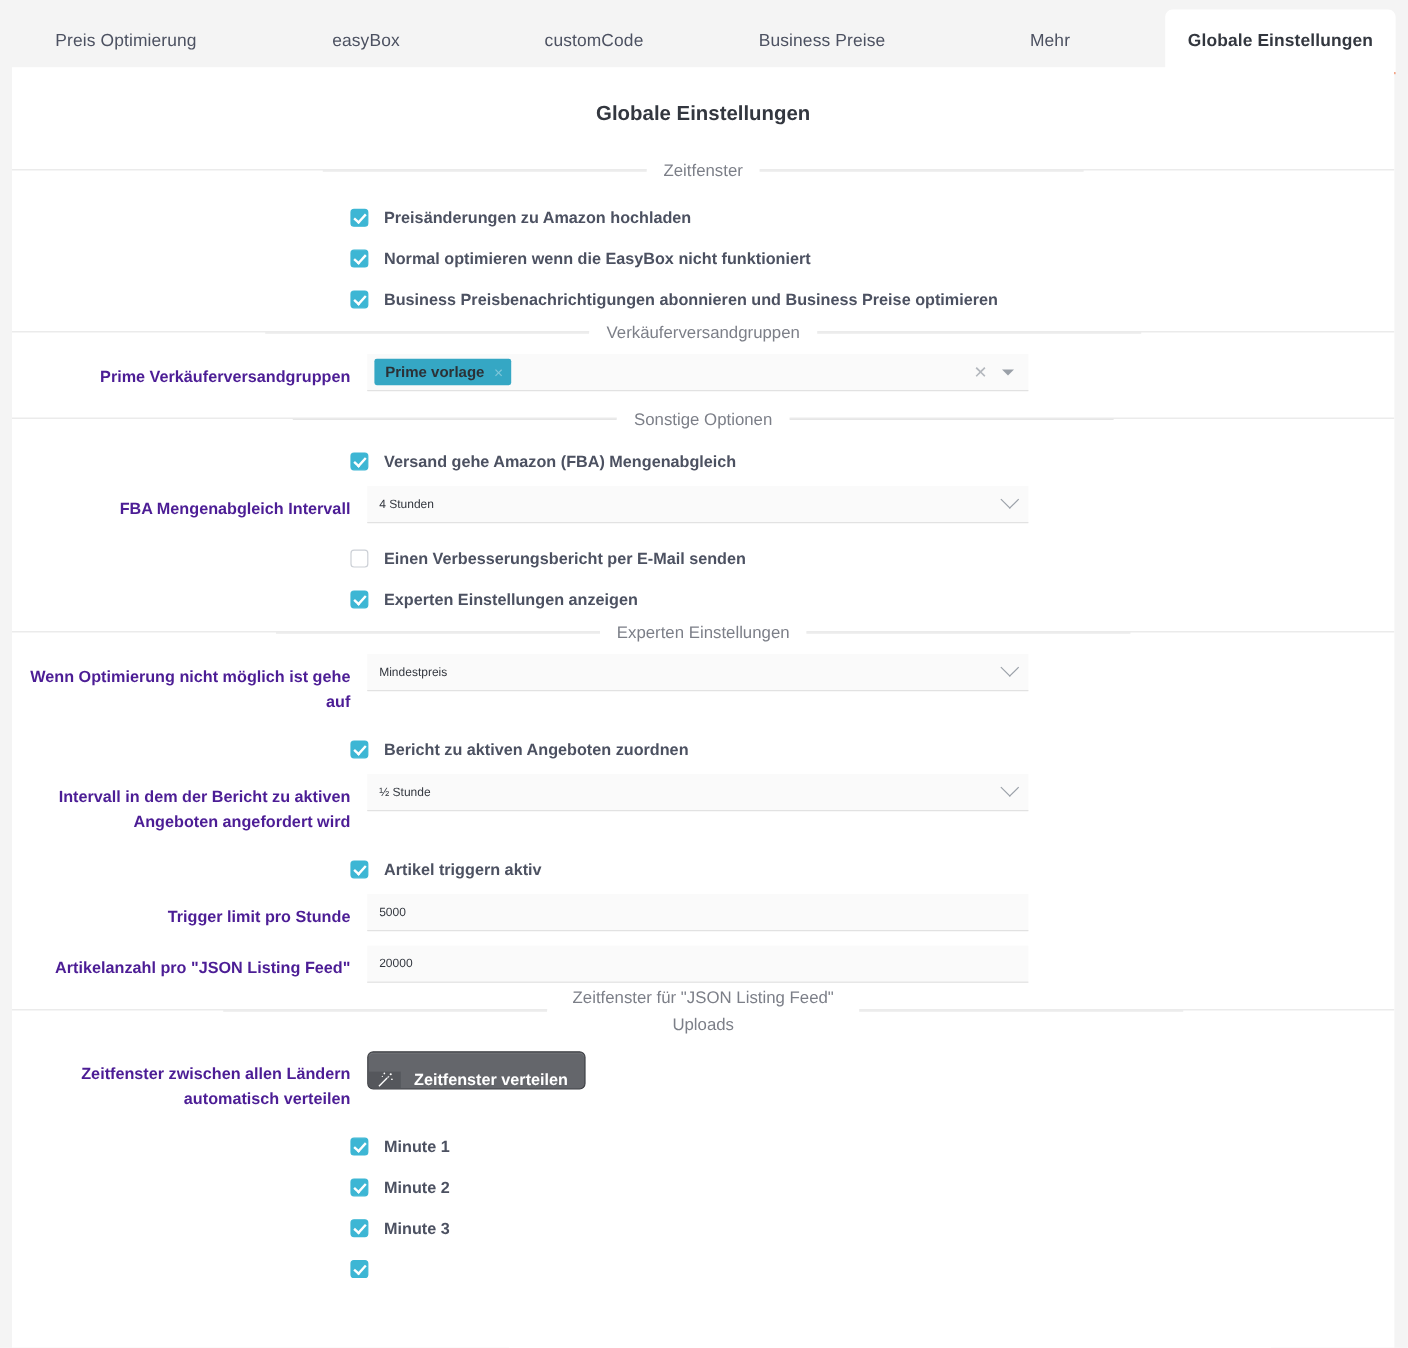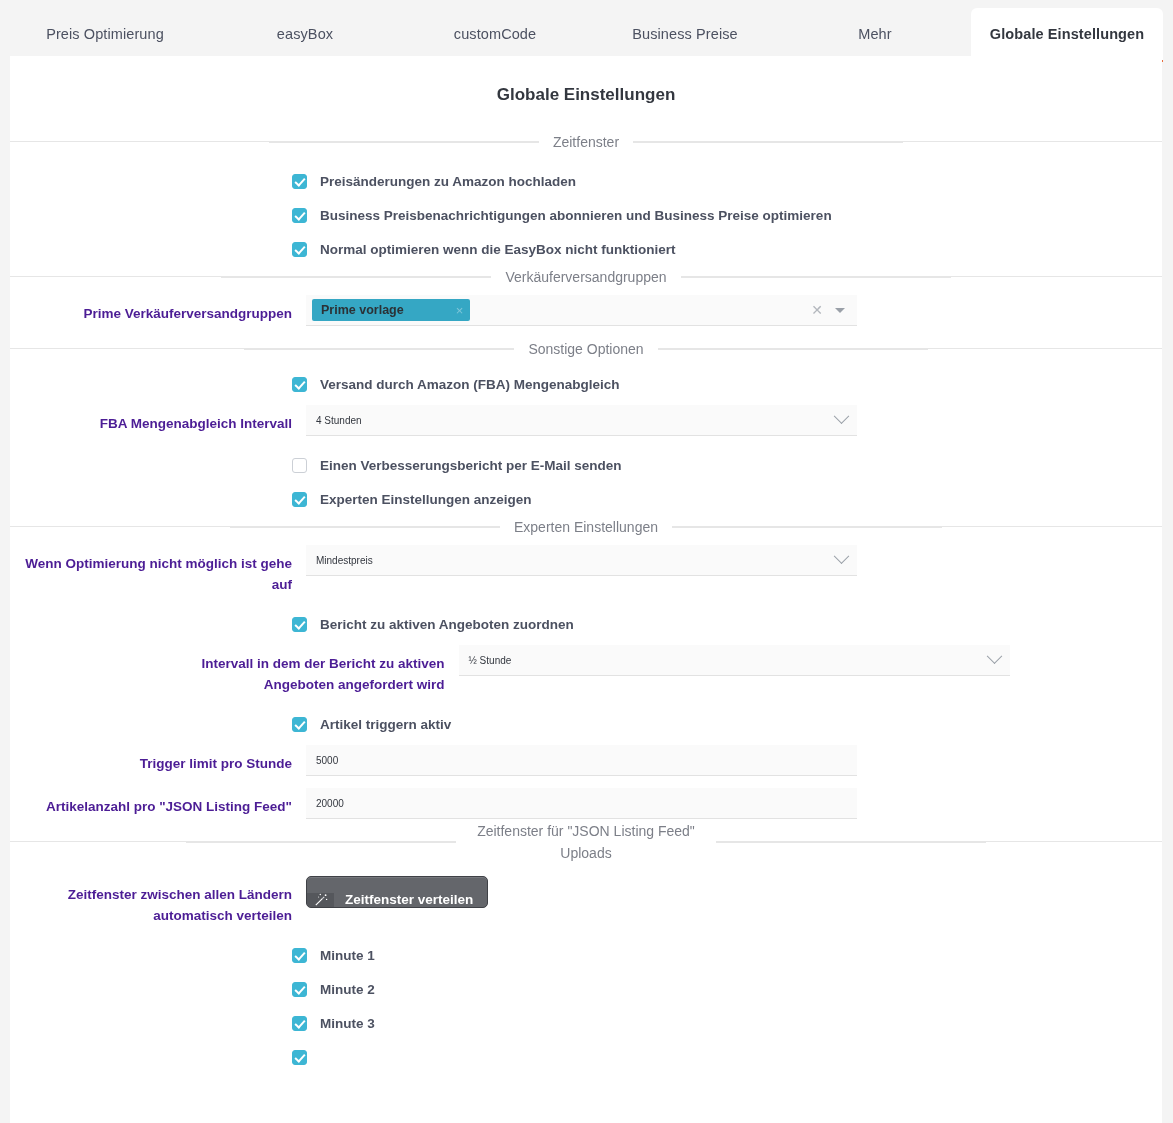--- a/index.html
+++ b/index.html
@@ -239,21 +239,20 @@
   .tag {
     background: #35a7c4;
     color: #2b3136;
     font-size: 12.5px;
     font-weight: bold;
     border-radius: 2px;
     padding: 4px 7px 4px 9px;
     display: inline-flex;
     align-items: center;
     white-space: nowrap;
-    gap: 44px;
   }
   .tag .tag-x {
     margin-left: 8px;
     color: #7fc6d9;
     font-size: 13px;
     font-weight: normal;
     cursor: pointer;
     line-height: 1;
   }
   .ms-right {
@@ -336,27 +335,27 @@
 
       <div class="cbrow">
         <span class="spacer"></span>
         <span class="checkbox checked"></span>
         <span class="cb-label">Preisänderungen zu Amazon hochladen</span>
       </div>
 
       <div class="cbrow">
         <span class="spacer"></span>
         <span class="checkbox checked"></span>
+        <span class="cb-label">Normal optimieren wenn die EasyBox nicht funktioniert</span>
+      </div>
+
+      <div class="cbrow">
+        <span class="spacer"></span>
+        <span class="checkbox checked"></span>
         <span class="cb-label">Business Preisbenachrichtigungen abonnieren und Business Preise optimieren</span>
-      </div>
-
-      <div class="cbrow">
-        <span class="spacer"></span>
-        <span class="checkbox checked"></span>
-        <span class="cb-label">Normal optimieren wenn die EasyBox nicht funktioniert</span>
       </div>
 
 
     </div>
   </div>
 
   <div class="section">
     <div class="legend">
       <span class="rule left"></span>
       <span class="legend-text">Verkäuferversandgruppen</span>
@@ -388,21 +387,21 @@
     <div class="legend">
       <span class="rule left"></span>
       <span class="legend-text">Sonstige Optionen</span>
       <span class="rule right"></span>
     </div>
     <div class="section-body">
 
       <div class="cbrow">
         <span class="spacer"></span>
         <span class="checkbox checked"></span>
-        <span class="cb-label">Versand durch Amazon (FBA) Mengenabgleich</span>
+        <span class="cb-label">Versand gehe Amazon (FBA) Mengenabgleich</span>
       </div>
 
       <div class="row" style="margin-top:4px;">
         <div class="lbl">FBA Mengenabgleich Intervall</div>
         <div class="ctl">
           <div class="field">
             <span class="val">4 Stunden</span>
             <span class="chev"></span>
           </div>
         </div>
@@ -440,21 +439,21 @@
           </div>
         </div>
       </div>
 
       <div class="cbrow">
         <span class="spacer"></span>
         <span class="checkbox checked"></span>
         <span class="cb-label">Bericht zu aktiven Angeboten zuordnen</span>
       </div>
 
-      <div class="row" style="margin-top:4px;justify-content:center;">
+      <div class="row" style="margin-top:4px;">
         <div class="lbl">Intervall in dem der Bericht zu aktiven Angeboten angefordert wird</div>
         <div class="ctl">
           <div class="field">
             <span class="val">½ Stunde</span>
             <span class="chev"></span>
           </div>
         </div>
       </div>
 
       <div class="cbrow">

